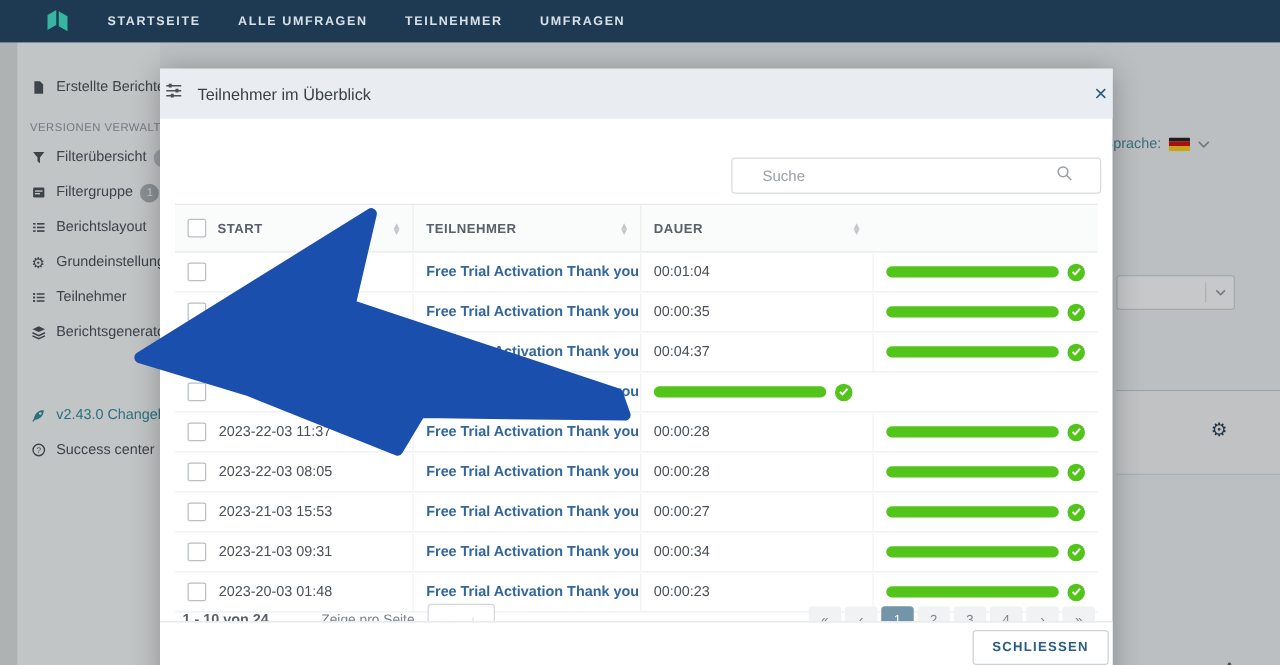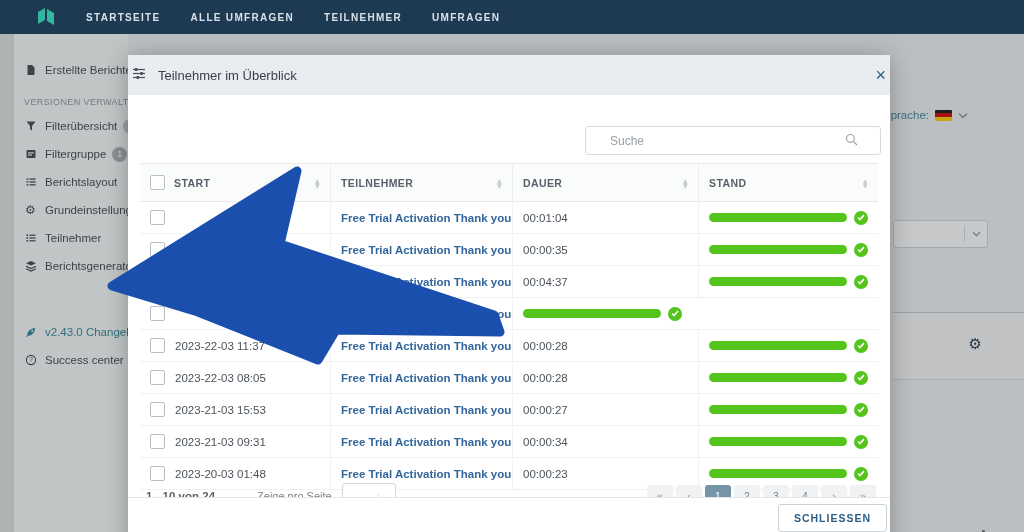--- a/index.html
+++ b/index.html
@@ -268,27 +268,20 @@
           </div>
         <div class="th c2">
             <span>TEILNEHMER</span>
             <span class="sort">
               <i class="up"></i>
               <i class="dn"></i>
             </span>
           </div>
         <div class="th c3">
             <span>DAUER</span>
-            <span class="sort">
-              <i class="up"></i>
-              <i class="dn"></i>
-            </span>
-          </div>
-        <div class="th c4">
-            <span>STAND</span>
             <span class="sort">
               <i class="up"></i>
               <i class="dn"></i>
             </span>
           </div>
       </div>
 
       <div class="tr">
         <div class="td c1">
             <span class="cb"></span>

